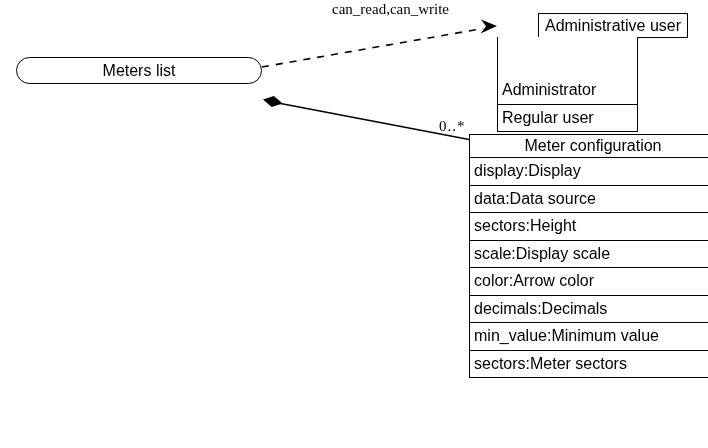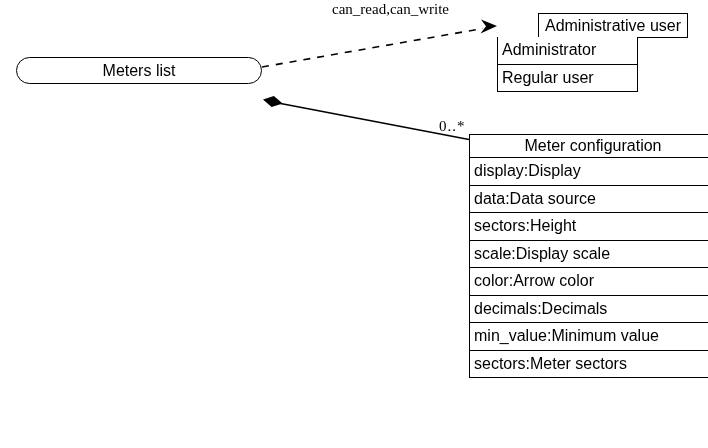--- a/index.html
+++ b/index.html
@@ -40,21 +40,21 @@
 
   
   #meters-list{left:16px;top:57px;width:246px;border-radius:19px;}
   #meters-list .uml-title{height:25px;}
   #meters-list .uml-rows > div{height:27px;}
 
   
   #admin-user-header{left:497px;top:13px;width:150px;height:25px;margin-left:41px;}
   #admin-user-body{left:497px;top:36.5px;width:141px;border-top:none;}
   #admin-user-body .uml-rows > div{height:27px;border-top:1.5px solid #000;}
-  #admin-user-body .uml-rows > div:first-child{border-top:none;}
+  #admin-user-body .uml-rows > div:first-child{border-top:none;margin-top:40px;}
 
   
   #meter-config{left:469px;top:134px;width:248px;}
   #meter-config .uml-title{height:22px;}
   #meter-config .uml-rows > div{height:27.5px;}
 
   .edge-label{
     position:absolute;
     font-family:"Liberation Serif","DejaVu Serif",serif;
     color:#000000;

